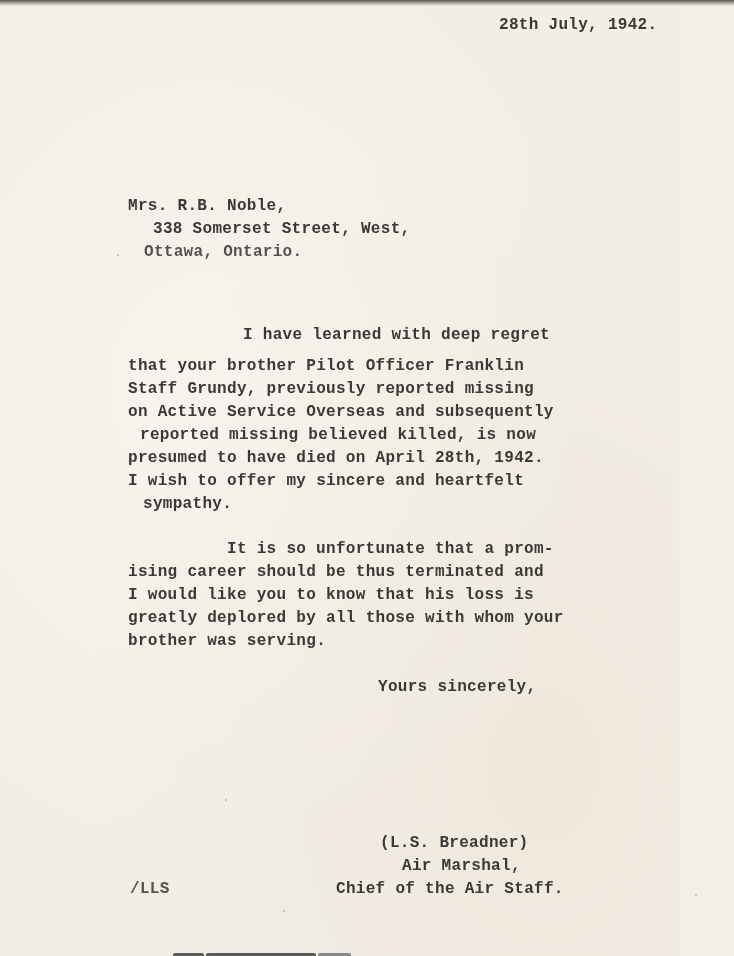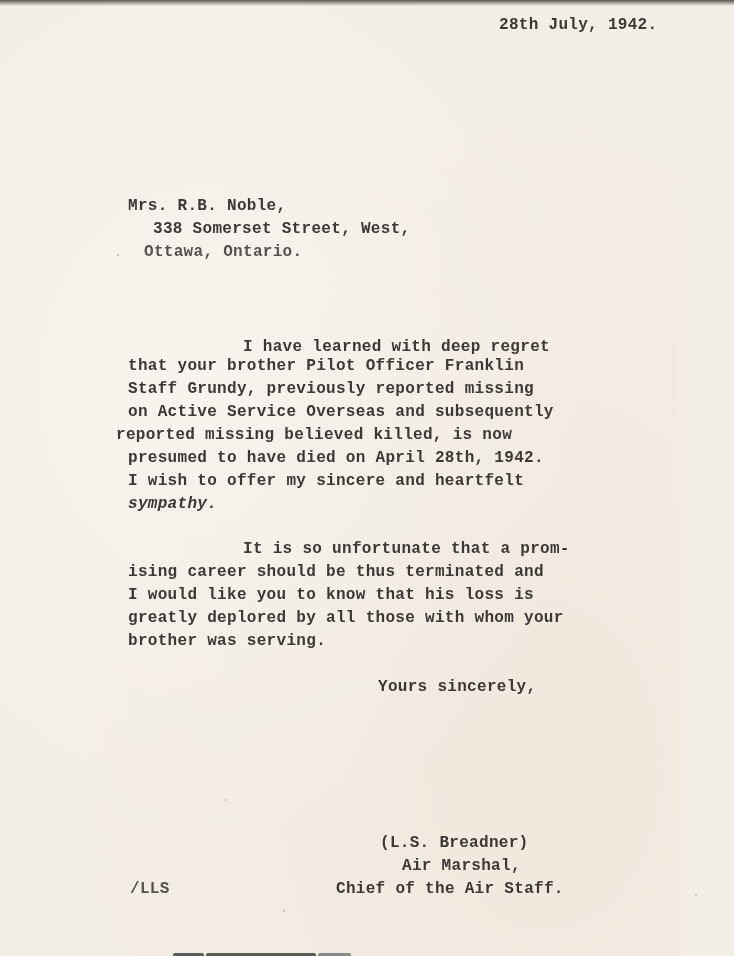--- a/index.html
+++ b/index.html
@@ -38,32 +38,32 @@
   <div class="line" style="left:499px; top:10px;">28th July, 1942.</div>
 
   <div>
     <div class="line" style="left:128px; top:191px;">Mrs. R.B. Noble,</div>
     <div class="line" style="left:128px; top:214px;margin-left:25px;">338 Somerset Street, West,</div>
     <div class="line faint" style="left:128px; top:237px;margin-left:16px;">Ottawa, Ontario.</div>
   </div>
 
 
   <div>
-    <div class="line" style="left:243px; top:332px;">I have learned with deep regret</div>
+    <div class="line" style="left:243px; top:320px;">I have learned with deep regret</div>
     <div class="line" style="left:128px; top:351px;">that your brother Pilot Officer Franklin</div>
     <div class="line" style="left:128px; top:374px;">Staff Grundy, previously reported missing</div>
     <div class="line" style="left:128px; top:397px;">on Active Service Overseas and subsequently</div>
-    <div class="line" style="left:116px; top:420px;">reported missing believed killed, is now</div>
+    <div class="line" style="left:140px; top:420px;">reported missing believed killed, is now</div>
     <div class="line" style="left:128px; top:443px;">presumed to have died on April 28th, 1942.</div>
     <div class="line" style="left:128px; top:466px;">I wish to offer my sincere and heartfelt</div>
-    <div class="line" style="left:128px; top:489px;font-style:italic;">sympathy.</div>
+    <div class="line" style="left:143px; top:489px;">sympathy.</div>
   </div>
 
   <div>
-    <div class="line" style="left:243px; top:534px;">It is so unfortunate that a prom-</div>
+    <div class="line" style="left:227px; top:534px;">It is so unfortunate that a prom-</div>
     <div class="line" style="left:128px; top:557px;">ising career should be thus terminated and</div>
     <div class="line" style="left:128px; top:580px;">I would like you to know that his loss is</div>
     <div class="line" style="left:128px; top:603px;">greatly deplored by all those with whom your</div>
     <div class="line" style="left:128px; top:626px;">brother was serving.</div>
   </div>
 
   <div class="line" style="left:378px; top:672px;">Yours sincerely,</div>
 
   <div>
     <div class="line" style="left:380px; top:828px;text-align:right;">(L.S. Breadner)</div>

